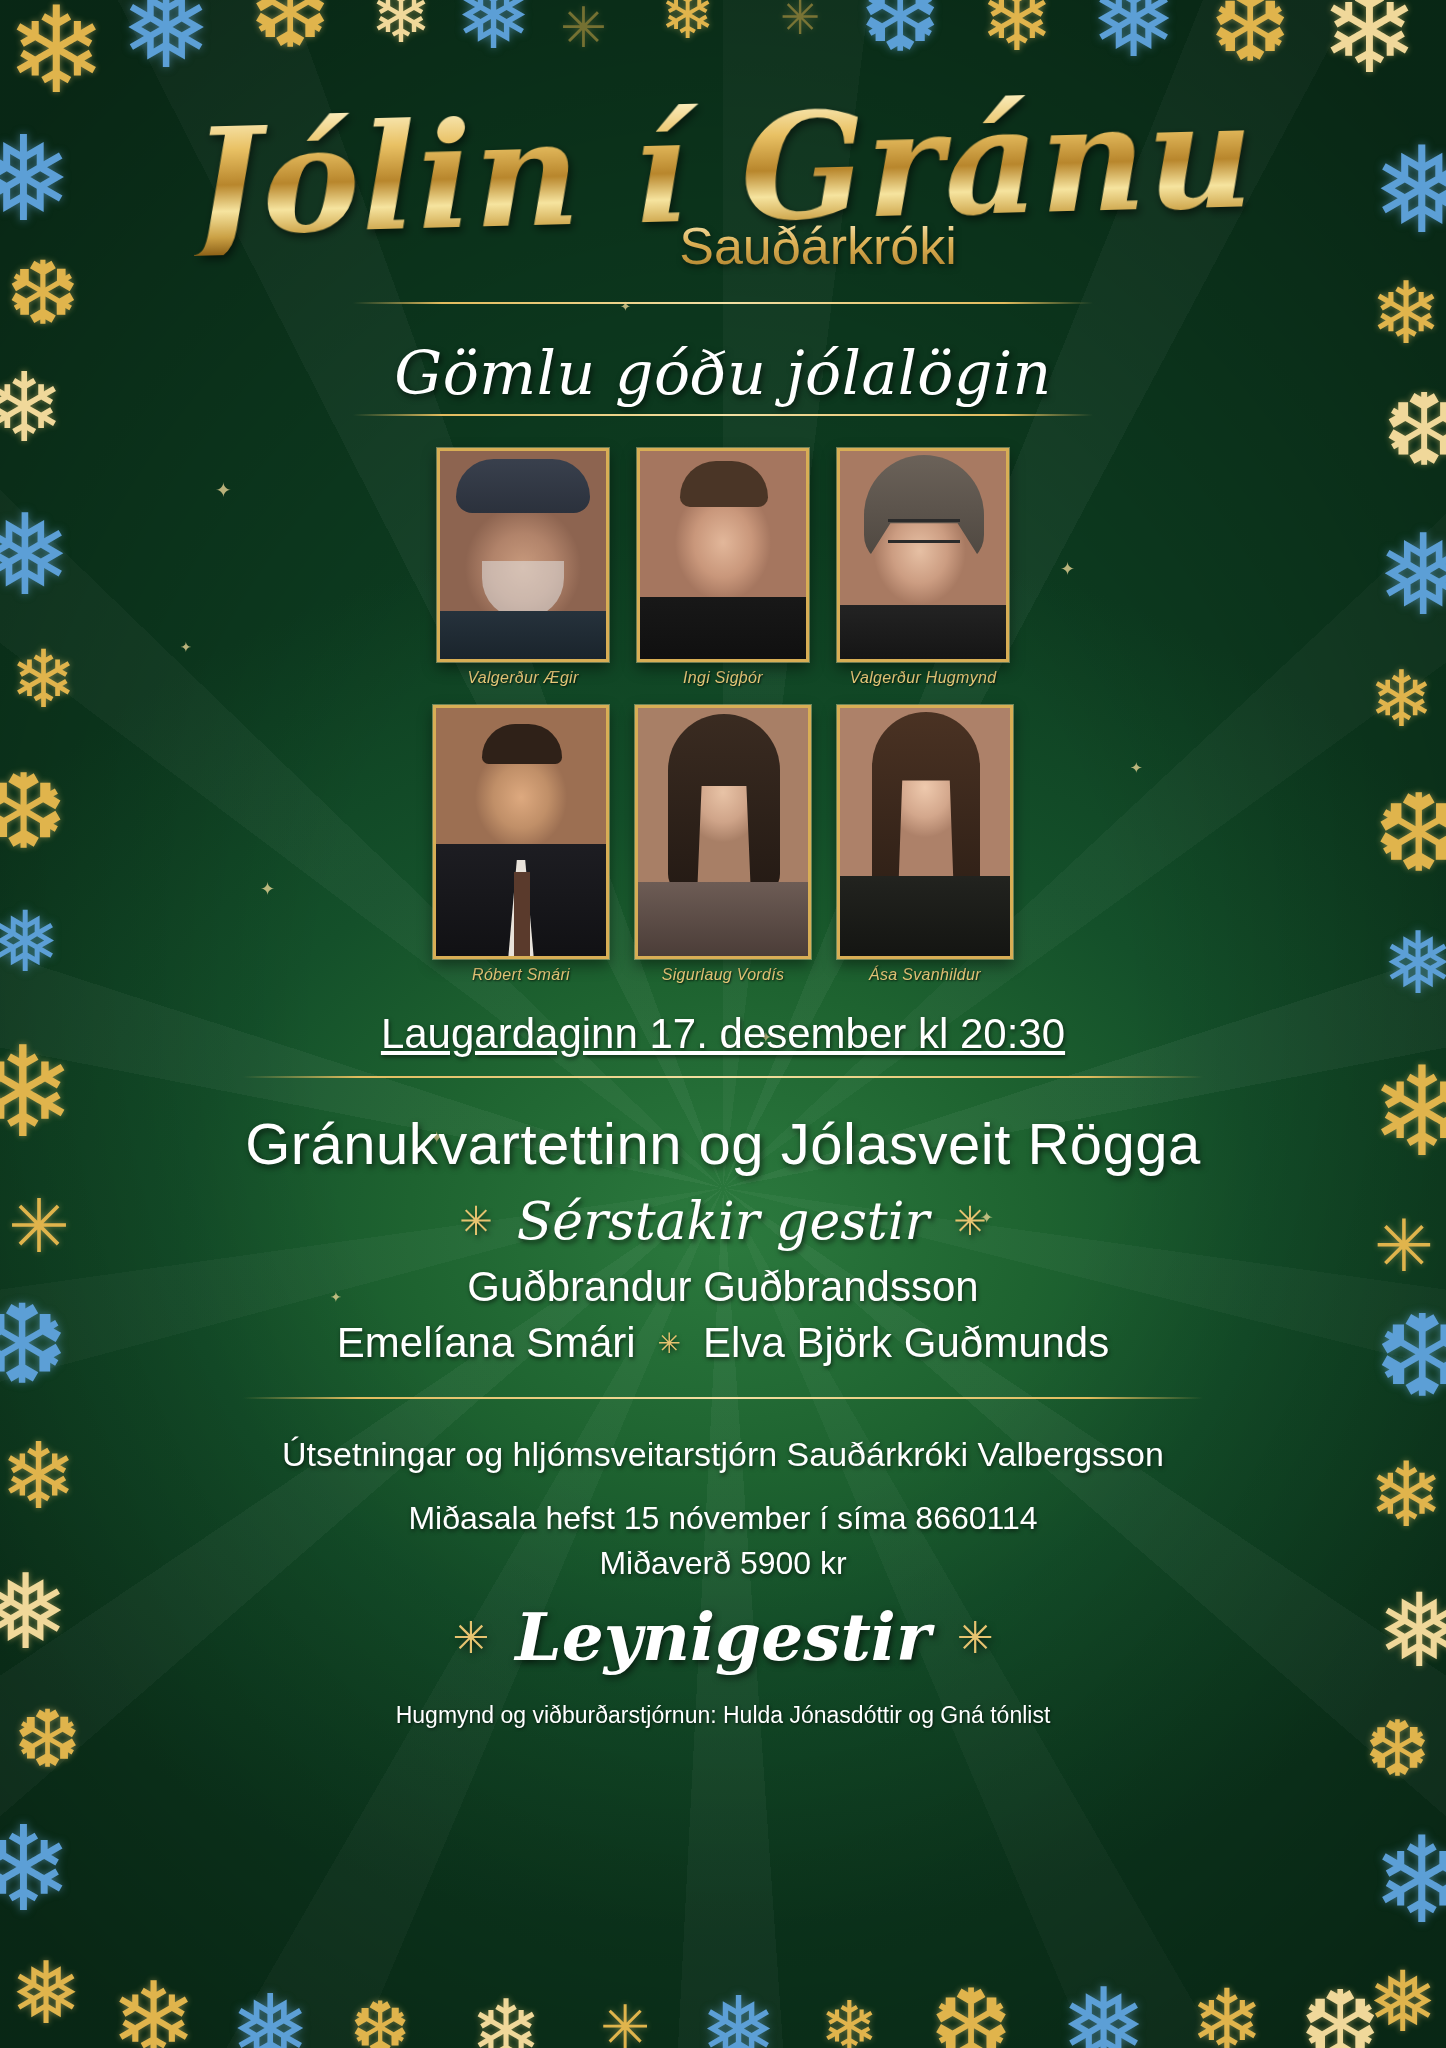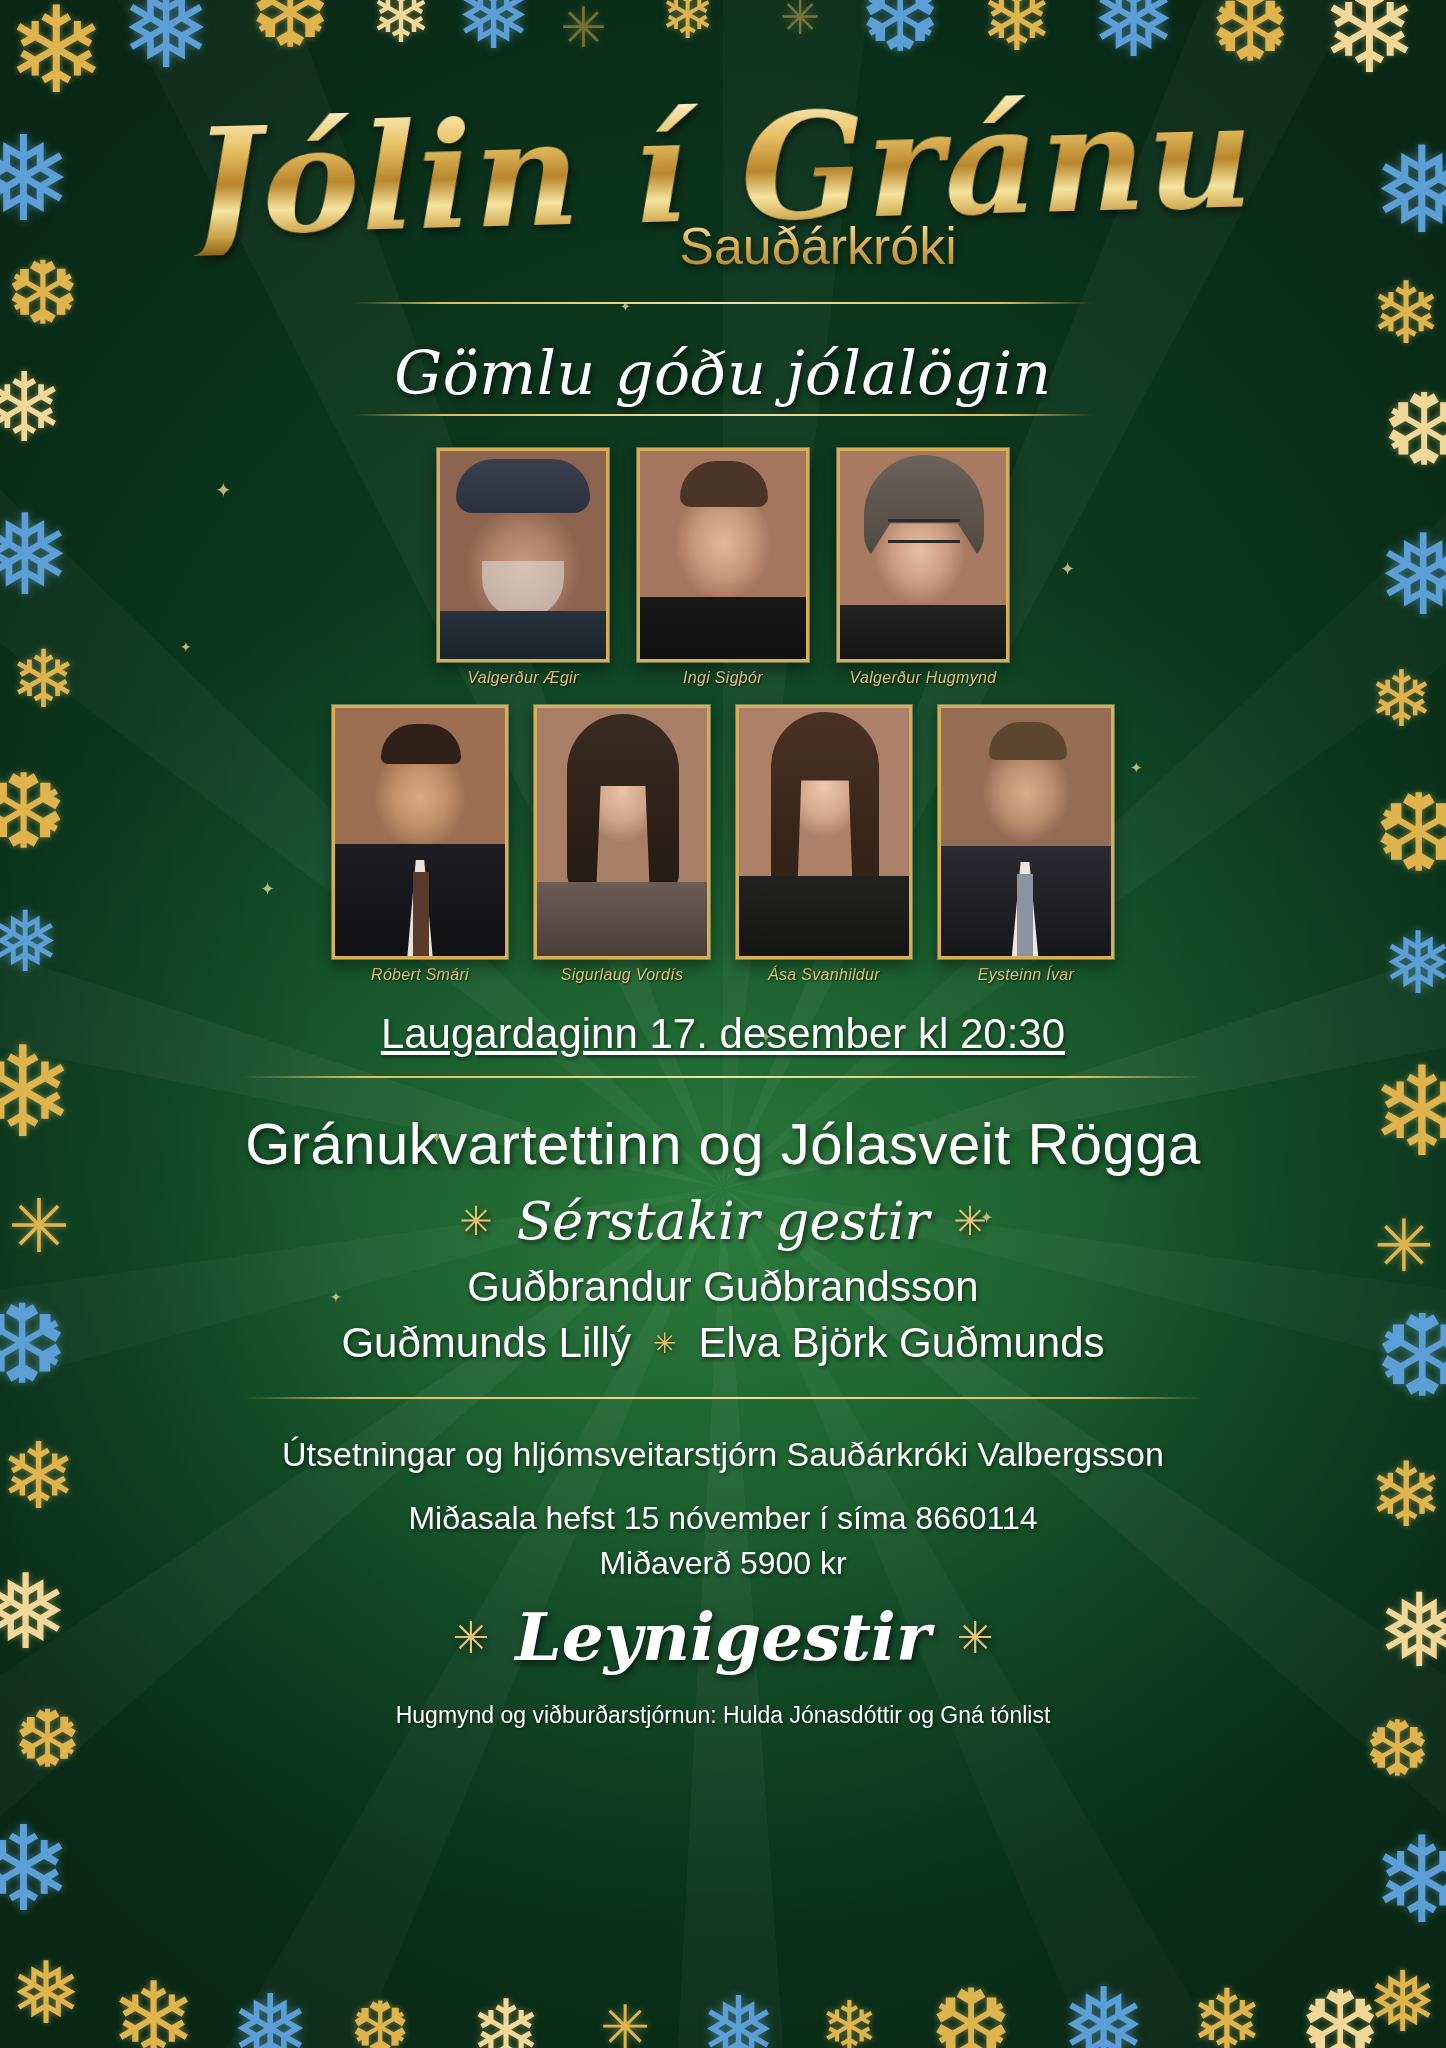--- a/index.html
+++ b/index.html
@@ -393,50 +393,38 @@
         <div class="frame r2">
           <div class="ph" style="background:
                  radial-gradient(ellipse 42px 50px at 50% 32%, #eec9ad 0%, #d3a78c 60%, #ad8169 100%),
                  linear-gradient(160deg, #d8d4cd 0%, #b8b3ab 45%, #6f6a63 100%);"></div>
           <div style="position:absolute; left:32px; top:4px; width:108px; height:190px; border-radius:54px 54px 18px 18px; background:linear-gradient(180deg,#4a3223,#2e1f16); clip-path: polygon(0 0,100% 0,100% 100%,76% 100%,72% 36%,28% 36%,24% 100%,0 100%);"></div>
           <div style="position:absolute; left:0; bottom:0; width:100%; height:80px; background:linear-gradient(180deg,#22231f,#141512);"></div>
         </div>
         <div class="caption">Ása Svanhildur</div>
       </div>
 
-      <div class="photo-item">
-        <div class="frame r2">
-          <div class="ph" style="background:
-                 radial-gradient(ellipse 44px 50px at 50% 34%, #d8ad8a 0%, #bb8f71 60%, #956c55 100%),
-                 linear-gradient(160deg, #b89a7d 0%, #907657 35%, #6e5a40 70%, #44392b 100%);"></div>
-          <div style="position:absolute; left:48px; top:14px; width:78px; height:38px; border-radius:38px 38px 8px 8px; background:#5c4630;"></div>
-          <div style="position:absolute; left:0; bottom:0; width:100%; height:110px; background:linear-gradient(180deg,#2a2a30,#17171b);"></div>
-          <div style="position:absolute; left:62px; bottom:0; width:44px; height:94px; background:#ece7e0; clip-path: polygon(40% 0,60% 0,80% 100%,20% 100%);"></div>
-          <div style="position:absolute; left:76px; bottom:0; width:16px; height:82px; background:#8b93a0;"></div>
-        </div>
-        <div class="caption">Eysteinn Ívar</div>
-      </div>
     </div>
 
     <div class="date-line">Laugardaginn 17. desember kl 20:30</div>
 
     <div class="rule" style="width:960px; margin-top:18px;"></div>
 
     <div class="bands">Gránukvartettinn  og  Jólasveit Rögga</div>
 
     <div class="guests-head">
       <span class="star">✳</span>
       <span>Sérstakir gestir</span>
       <span class="star">✳</span>
     </div>
 
     <div class="guest-name">Guðbrandur Guðbrandsson</div>
 
     <div class="guest-pair">
-      <span>Guðmunds Lillý</span>
+      <span>Emelíana Smári</span>
       <span class="sep">✳</span>
       <span>Elva Björk Guðmunds</span>
     </div>
 
     <div class="rule" style="width:960px; margin-top:30px;"></div>
 
     <div class="credits">Útsetningar og hljómsveitarstjórn  Sauðárkróki Valbergsson</div>
 
     <div class="sales">Miðasala hefst 15 nóvember í síma 8660114</div>
     <div class="price">Miðaverð 5900 kr</div>

